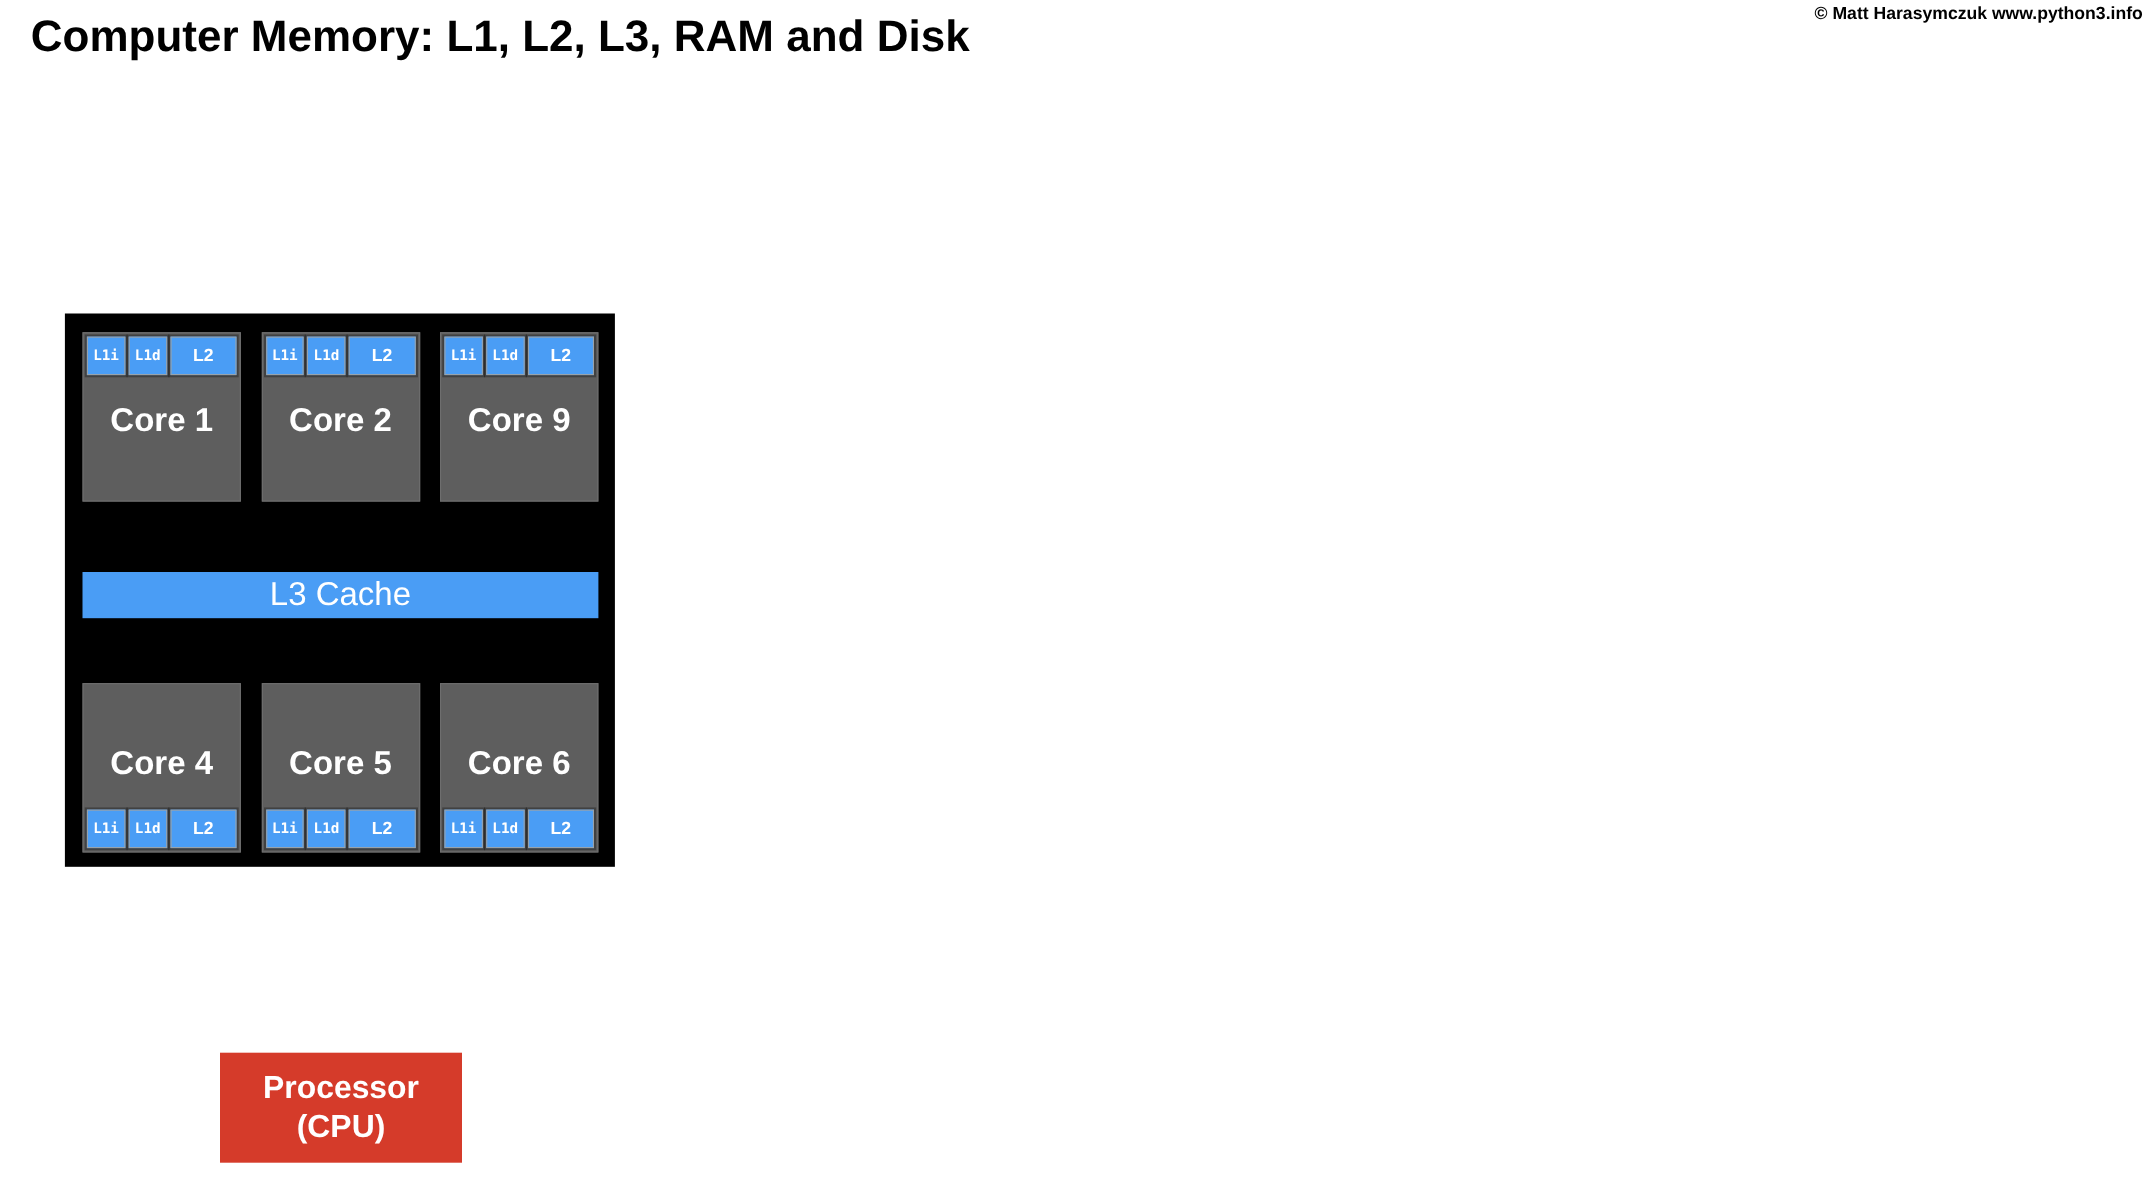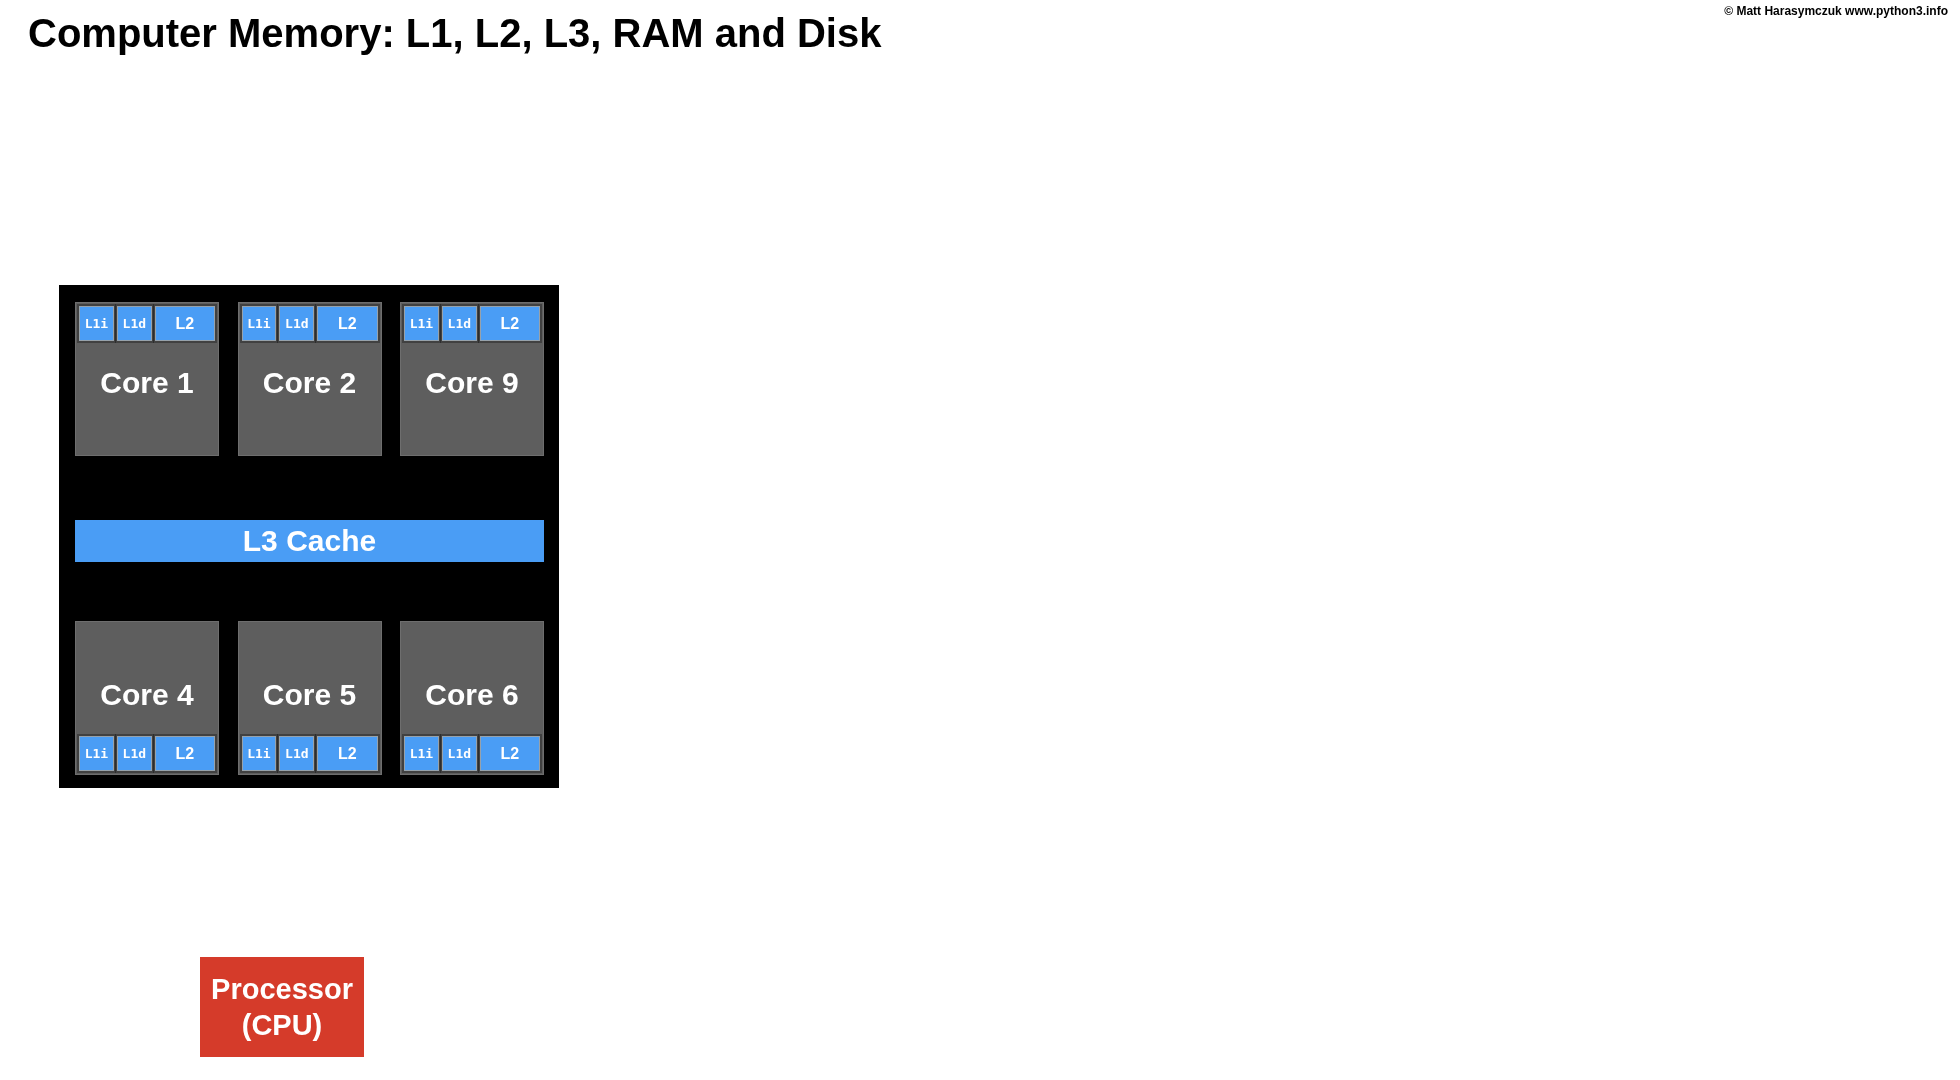--- a/index.html
+++ b/index.html
@@ -17,21 +17,21 @@
     left: 28px; top: 9px;
     font-size: 40px;
     font-weight: bold;
     color: #000000;
     line-height: 1.2;
     white-space: nowrap;
   }
   .attribution {
     position: absolute;
     top: 4px; right: 12px;
-    font-size: 12px;
+    font-size: 16px;
     font-weight: bold;
     color: #000000;
     white-space: nowrap;
     text-align: center;
   }
 
   
   .die {
     position: absolute;
     left: 59px; top: 285px;
@@ -92,31 +92,31 @@
   }
   .unit.top .core-label { margin-top: 22px; }
   .unit.bottom .core-label { margin-bottom: 22px; }
 
   .l3-bar {
     margin-top: 44px;
     margin-bottom: 39px;
     height: 82px;
     background: var(--cache-blue, #4a9df5);
     color: #ffffff;
-    font-weight: bold;
+    font-weight: normal;
     font-size: 30px;
     display: flex;
     align-items: center;
     justify-content: center;
   }
 
   .processor {
     position: absolute;
     left: 200px; top: 957px;
-    width: 164px; height: 100px;
+    width: 220px; height: 100px;
     background: var(--cpu-red, #d53b2a);
     color: #ffffff;
     font-weight: bold;
     font-size: 29px;
     line-height: 36px;
     text-align: center;
     display: flex;
     flex-direction: column;
     align-items: center;
     justify-content: center;

